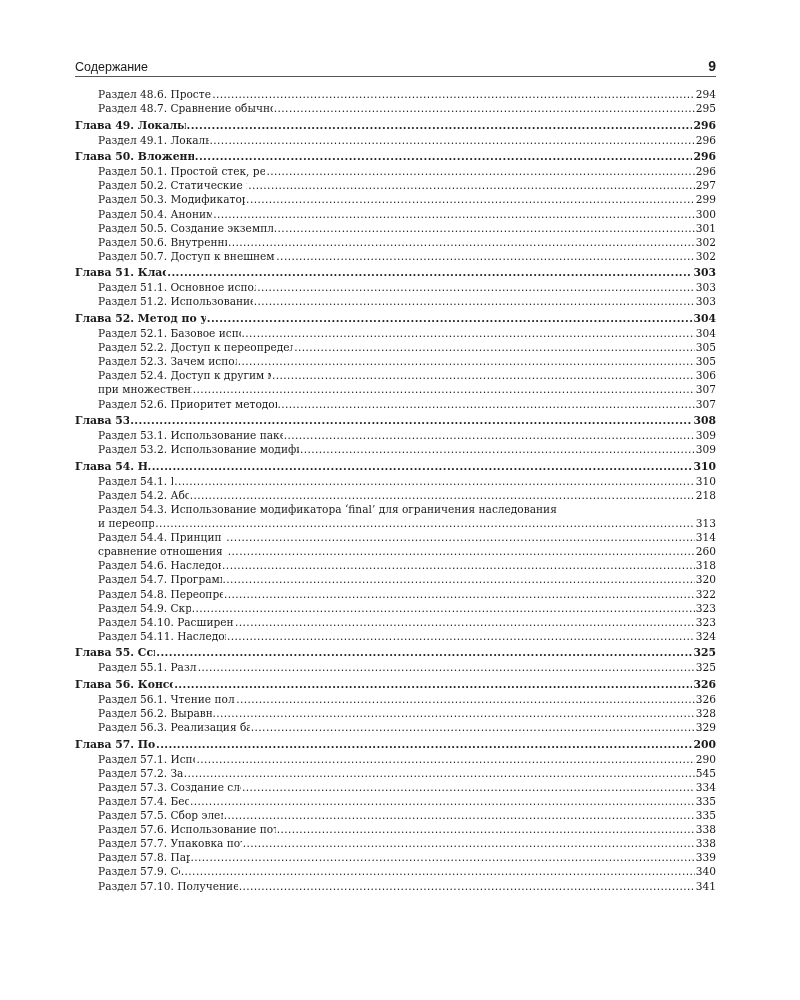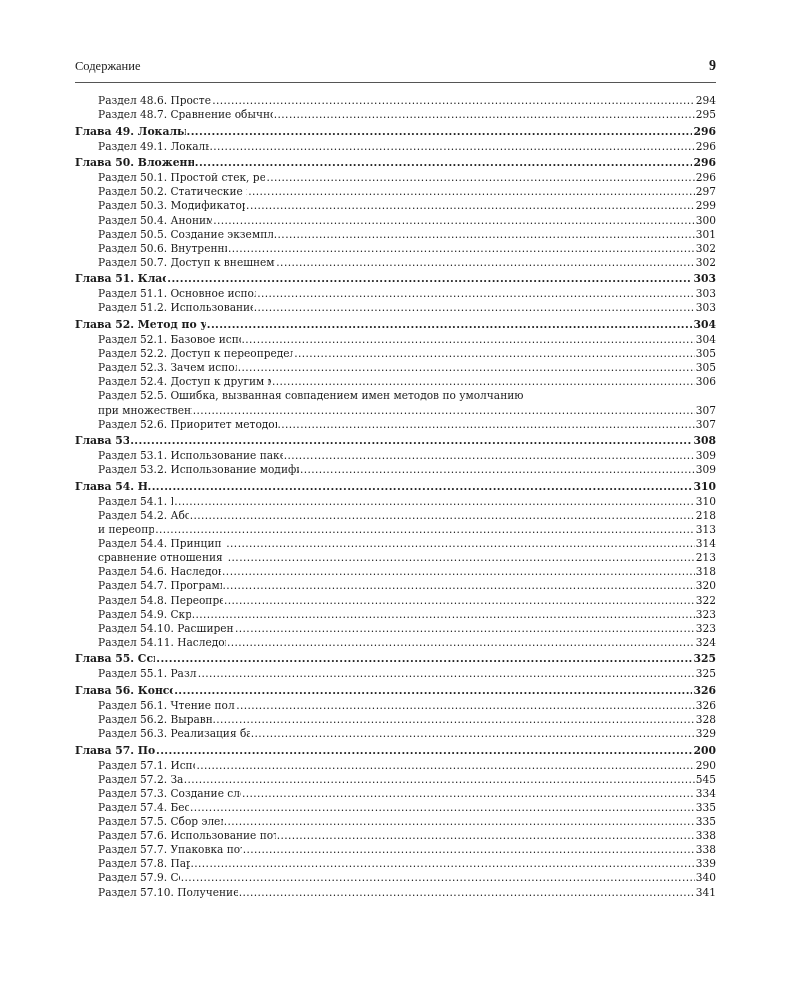--- a/index.html
+++ b/index.html
@@ -1,19 +1,19 @@
 <!DOCTYPE html>
 <html><head>
 <meta charset="utf-8">
 <style>
   html, body { margin: 0; padding: 0; background: #ffffff; }
   body { width: 800px; height: 1000px; position: relative; overflow: hidden; color: #1a1a1a; }
   .page { position: absolute; left: 75px; top: 58px; width: 641px; }
   .running-head { display: flex; justify-content: space-between; align-items: flex-end;
-    font-family: Liberation Serif, serif; font-size: 12.5px; padding-bottom: 8px;
+    font-family: Liberation Sans, sans-serif; font-size: 12.5px; padding-bottom: 2px;
     border-bottom: 1.6px solid #555; height: 16px; }
   .running-head .pnum { font-weight: bold; font-size: 14px; }
   .toc { margin-top: 10px; font-family: "DejaVu Serif", serif; font-size: 10.6px; }
   .row { display: flex; align-items: baseline; height: 14.1px; line-height: 14.1px; white-space: nowrap; }
   .row.section { padding-left: 23px; }
   .row.chapter { font-weight: bold; margin-top: 3.4px; font-size: 10.8px; }
   .row .title { flex: 0 1 auto; overflow: hidden; }
   .row .leader { flex: 1 1 auto; overflow: hidden; margin: 0 1px; }
   .row .leader::after { content: "........................................................................................................................................................................................................................................................................................"; letter-spacing: 0.4px; }
   .row .page-no { flex: 0 0 auto; }
@@ -121,23 +121,20 @@
       <div class="row section">
         <span class="title">Раздел 52.3. Зачем использовать методы по умолчанию?</span>
         <span class="leader"></span>
         <span class="page-no">305</span>
       </div>
       <div class="row section">
         <span class="title">Раздел 52.4. Доступ к другим методам интерфейса из метода по умолчанию</span>
         <span class="leader"></span>
         <span class="page-no">306</span>
       </div>
-      <div class="row section">
-        <span class="title">Раздел 52.5. Ошибка, вызванная совпадением имен методов по умолчанию</span>
-      </div>
       <div class="row section cont">
         <span class="title">при множественном наследовании</span>
         <span class="leader"></span>
         <span class="page-no">307</span>
       </div>
       <div class="row section">
         <span class="title">Раздел 52.6. Приоритет методов в классах, абстрактных классах и интерфейсах</span>
         <span class="leader"></span>
         <span class="page-no">307</span>
       </div>
@@ -164,34 +161,37 @@
       <div class="row section">
         <span class="title">Раздел 54.1. Наследование</span>
         <span class="leader"></span>
         <span class="page-no">310</span>
       </div>
       <div class="row section">
         <span class="title">Раздел 54.2. Абстрактные классы</span>
         <span class="leader"></span>
         <span class="page-no">218</span>
       </div>
+      <div class="row section">
+        <span class="title">Раздел 54.3. Использование модификатора ‘final’ для ограничения наследования</span>
+      </div>
       <div class="row section cont">
         <span class="title">и переопределения</span>
         <span class="leader"></span>
         <span class="page-no">313</span>
       </div>
       <div class="row section">
         <span class="title">Раздел 54.4. Принцип замещения Барбары Лисков</span>
         <span class="leader"></span>
         <span class="page-no">314</span>
       </div>
       <div class="row section cont">
         <span class="title">сравнение отношения “IS-A” и композиции “HAS-A”</span>
         <span class="leader"></span>
-        <span class="page-no">213</span>
+        <span class="page-no">260</span>
       </div>
       <div class="row section">
         <span class="title">Раздел 54.6. Наследование статических методов</span>
         <span class="leader"></span>
         <span class="page-no">318</span>
       </div>
       <div class="row section">
         <span class="title">Раздел 54.7. Программирование на интерфейсах</span>
         <span class="leader"></span>
         <span class="page-no">320</span>

